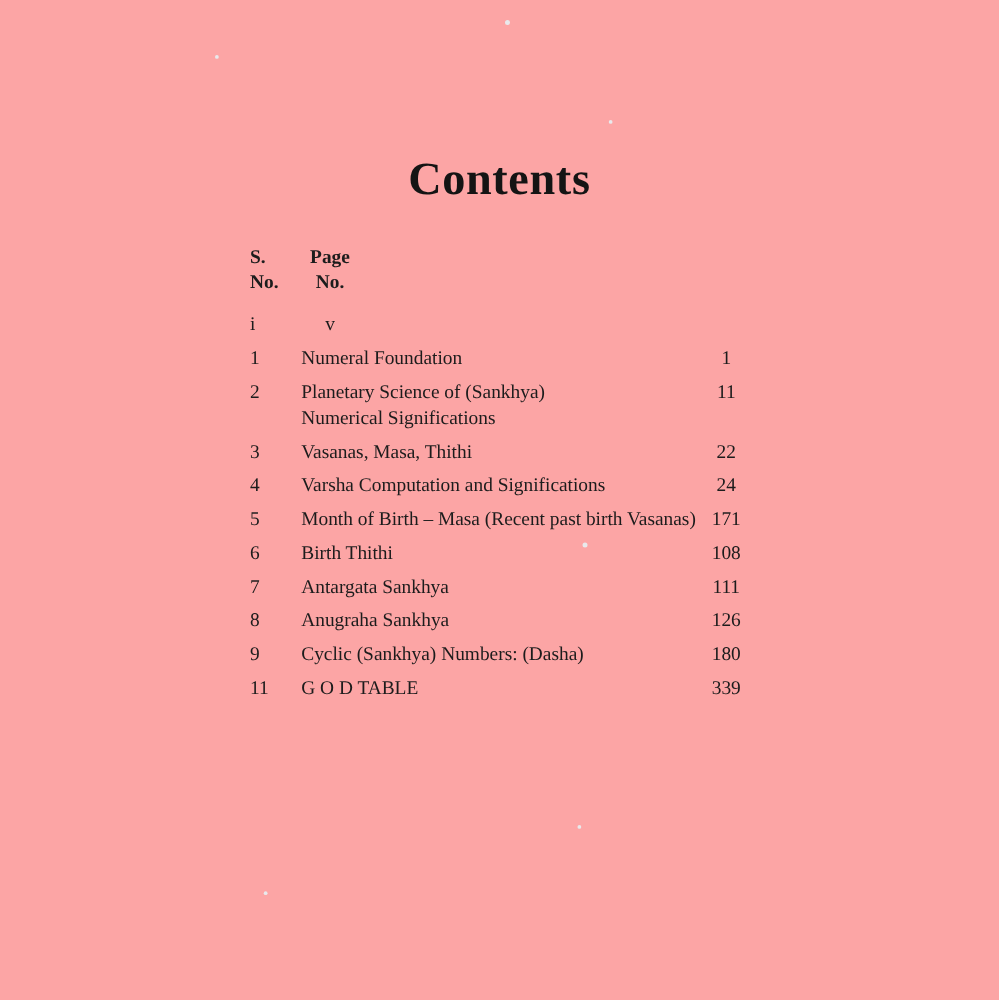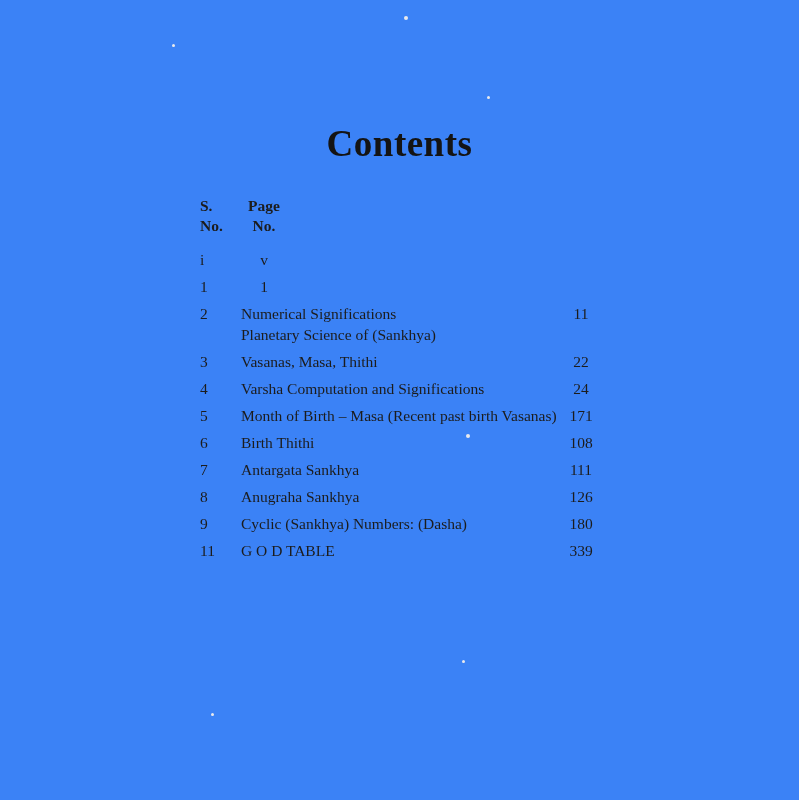--- a/index.html
+++ b/index.html
@@ -4,21 +4,21 @@
 <style>
   html, body {
     margin: 0;
     padding: 0;
     background: #ffffff;
   }
   .scan-page {
     position: relative;
     width: 799px;
     height: 800px;
-    background: #3b82f6;
+    background: #fca5a5;
     font-family: "Liberation Serif", serif;
     color: #1c1c1c;
     overflow: hidden;
   }
   
   .speck {
     position: absolute;
     width: 4px; height: 4px;
     border-radius: 50%;
     background: #e9e9ec;
@@ -104,28 +104,31 @@
       </div>
     </div>
 
     <div class="trow">
       <div class="col-no">i</div>
       <div class="col-page">v</div>
     </div>
 
     <div class="trow">
       <div class="col-no">1</div>
+      <div class="col-desc">
+          <div class="line">Numeral Foundation</div>
+        </div>
       <div class="col-page">1</div>
     </div>
 
     <div class="trow">
       <div class="col-no">2</div>
       <div class="col-desc">
+        <div class="line">Planetary Science of (Sankhya)</div>
         <div class="line">Numerical Significations</div>
-        <div class="line">Planetary Science of (Sankhya)</div>
       </div>
       <div class="col-page">11</div>
     </div>
 
     <div class="trow">
       <div class="col-no">3</div>
       <div class="col-desc">
           <div class="line">Vasanas, Masa, Thithi</div>
         </div>
       <div class="col-page">22</div>

